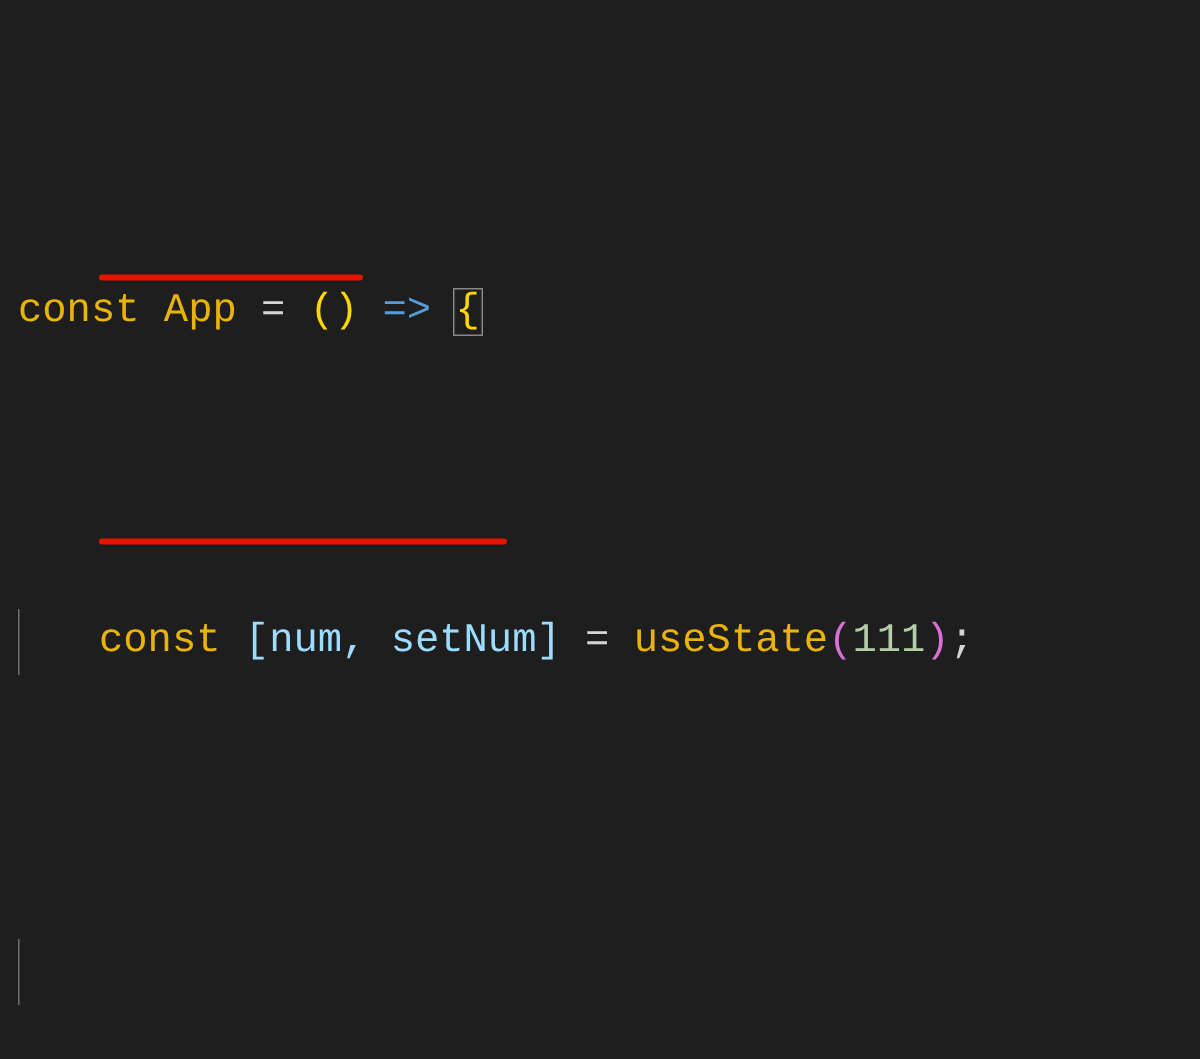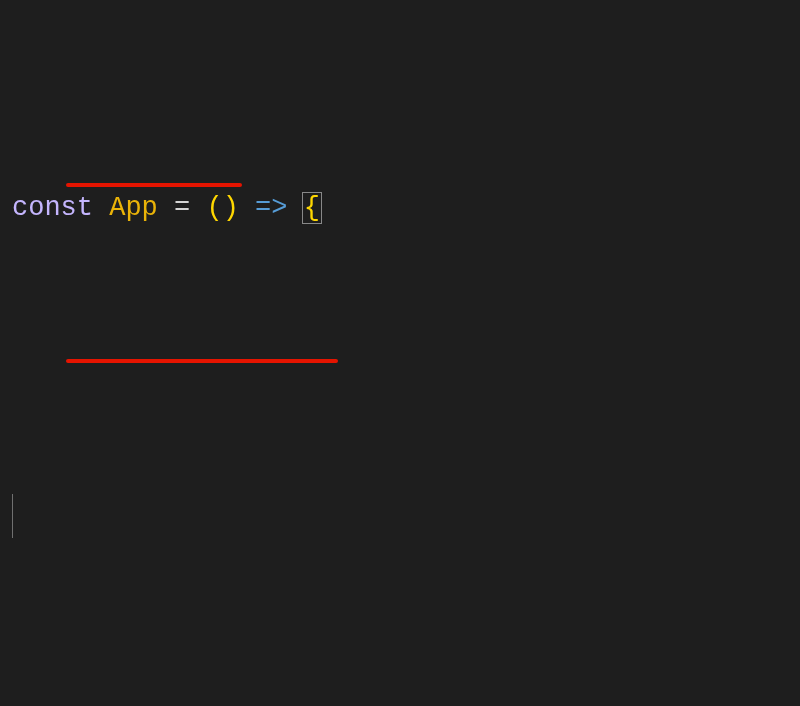--- a/index.html
+++ b/index.html
@@ -9,21 +9,21 @@
     line-height:44px;
     background:#1e1e1e;
     color:#d4d4d4;
     padding:10px 18px 10px 12px;
     position:relative;
     white-space:pre;
   }
   .line{display:block;height:44px}
 
   
-  .kw{color:#c4b5fd}          
+  .kw{color:#eab308}          
   .fn{color:#eab308}        
   .num{color:#b5cea8}         
   .pn{color:#d4d4d4}          
   .op{color:#d4d4d4}
   .arrow{color:#569cd6}        
   .destr{color:#9cdcfe}
 
   
   .b-yellow{color:#ffd700}
   .b-pink{color:#da70d6}
@@ -37,20 +37,21 @@
 </style>
 </head>
 <body>
 
 <div class="editor">
 
   
   <span class="line"><span class="kw">const</span> <span class="fn">App</span> <span class="op">=</span> <span class="b-yellow">(</span><span class="b-yellow">)</span> <span class="arrow">=&gt;</span> <span class="b-yellow brbox">{</span></span>
 
   
+  <span class="line"><span class="guideA"></span><span class="kw">const</span> <span class="destr">[num, setNum]</span> <span class="op">=</span> <span class="fn">useState</span><span class="b-pink">(</span><span class="num">111</span><span class="b-pink">)</span><span class="pn">;</span></span>
 
   
   <span class="line"><span class="guideA"></span></span>
 
   
   
 
   
   
 

